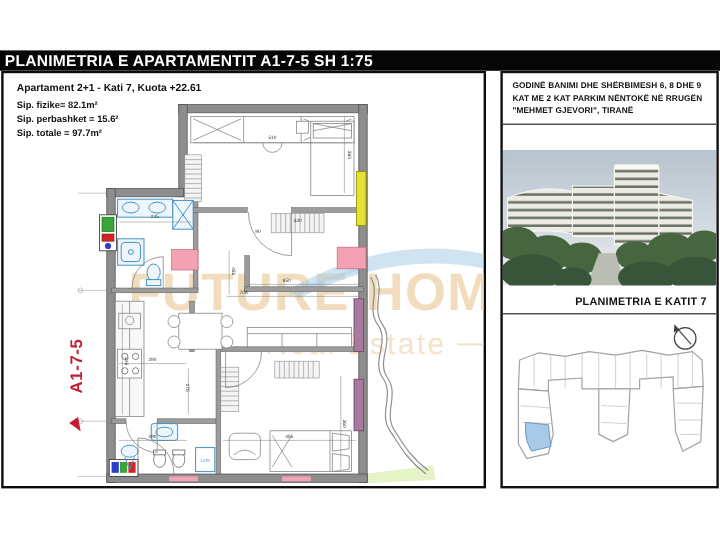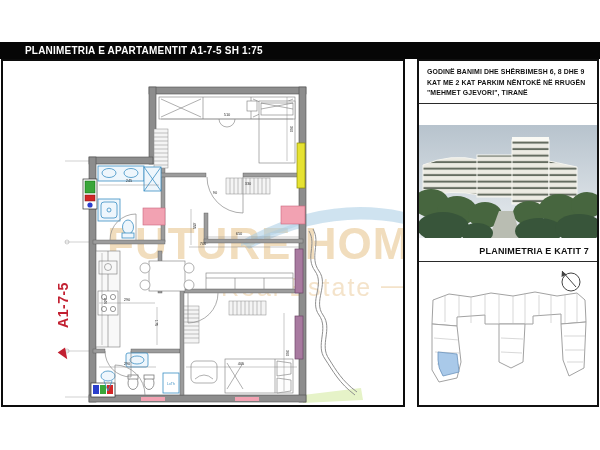--- a/index.html
+++ b/index.html
@@ -1,20 +1,20 @@
 <!DOCTYPE html>
 <html><head>
 <meta charset="utf-8">
 <style>
   html,body{margin:0;padding:0;background:#fff;}
   .page{position:relative;width:600px;height:450px;background:#fff;overflow:hidden;
         font-family:"Liberation Sans",sans-serif;color:#111;}
   
   .header-bar{position:absolute;left:0;top:42px;width:600px;height:17px;background:#060606;
-        color:#fff;font-size:10px;font-weight:bold;line-height:17px;padding-left:25px;
+        color:#fff;font-size:13px;font-weight:bold;line-height:17px;padding-left:4px;
         box-sizing:border-box;letter-spacing:.2px;white-space:nowrap;}
   
   .plan-panel{position:absolute;left:1px;top:59px;width:404px;height:348px;border:2px solid #0c0c0c;
         box-sizing:border-box;background:#fff;overflow:hidden;}
   .apt-info{position:absolute;left:11px;top:7px;z-index:3;}
   .apt-title{font-size:8.6px;font-weight:bold;margin-bottom:4px;}
   .apt-line{font-size:7.8px;line-height:1.5;font-weight:600;}
   .unit-label{position:absolute;left:18px;top:236px;width:84px;height:16px;z-index:3;
         transform:rotate(-90deg);font-size:14px;font-weight:bold;color:#c22031;
         letter-spacing:.5px;text-align:center;}
@@ -46,20 +46,26 @@
 <body>
 
 <div class="page">
 
   <div class="header-bar">
     <span>PLANIMETRIA E APARTAMENTIT A1-7-5 SH 1:75</span>
   </div>
 
   <div class="plan-panel">
 
+    <div class="apt-info">
+      <div class="apt-title">Apartament 2+1 - Kati 7, Kuota +22.61</div>
+      <div class="apt-line">Sip. fizike= 82.1m²</div>
+      <div class="apt-line">Sip. perbashket = 15.6²</div>
+      <div class="apt-line">Sip. totale = 97.7m²</div>
+    </div>
 
     <div class="unit-label">A1-7-5</div>
     <div class="unit-arrow"></div>
 
     <div class="wm-main">FUTURE HOME</div>
     <div class="wm-sub">Real Estate</div>
     <div class="wm-dash">—</div>
     <svg class="wm-roof" width="170" height="62" viewBox="0 0 170 62">
       <path d="M0,52 Q85,4 168,24 L168,36 Q88,18 8,60 Z" fill="rgba(168,204,228,0.55)"></path>
       <path d="M-40,70 L60,34" stroke="rgba(168,204,228,0.45)" stroke-width="3" fill="none"></path>

